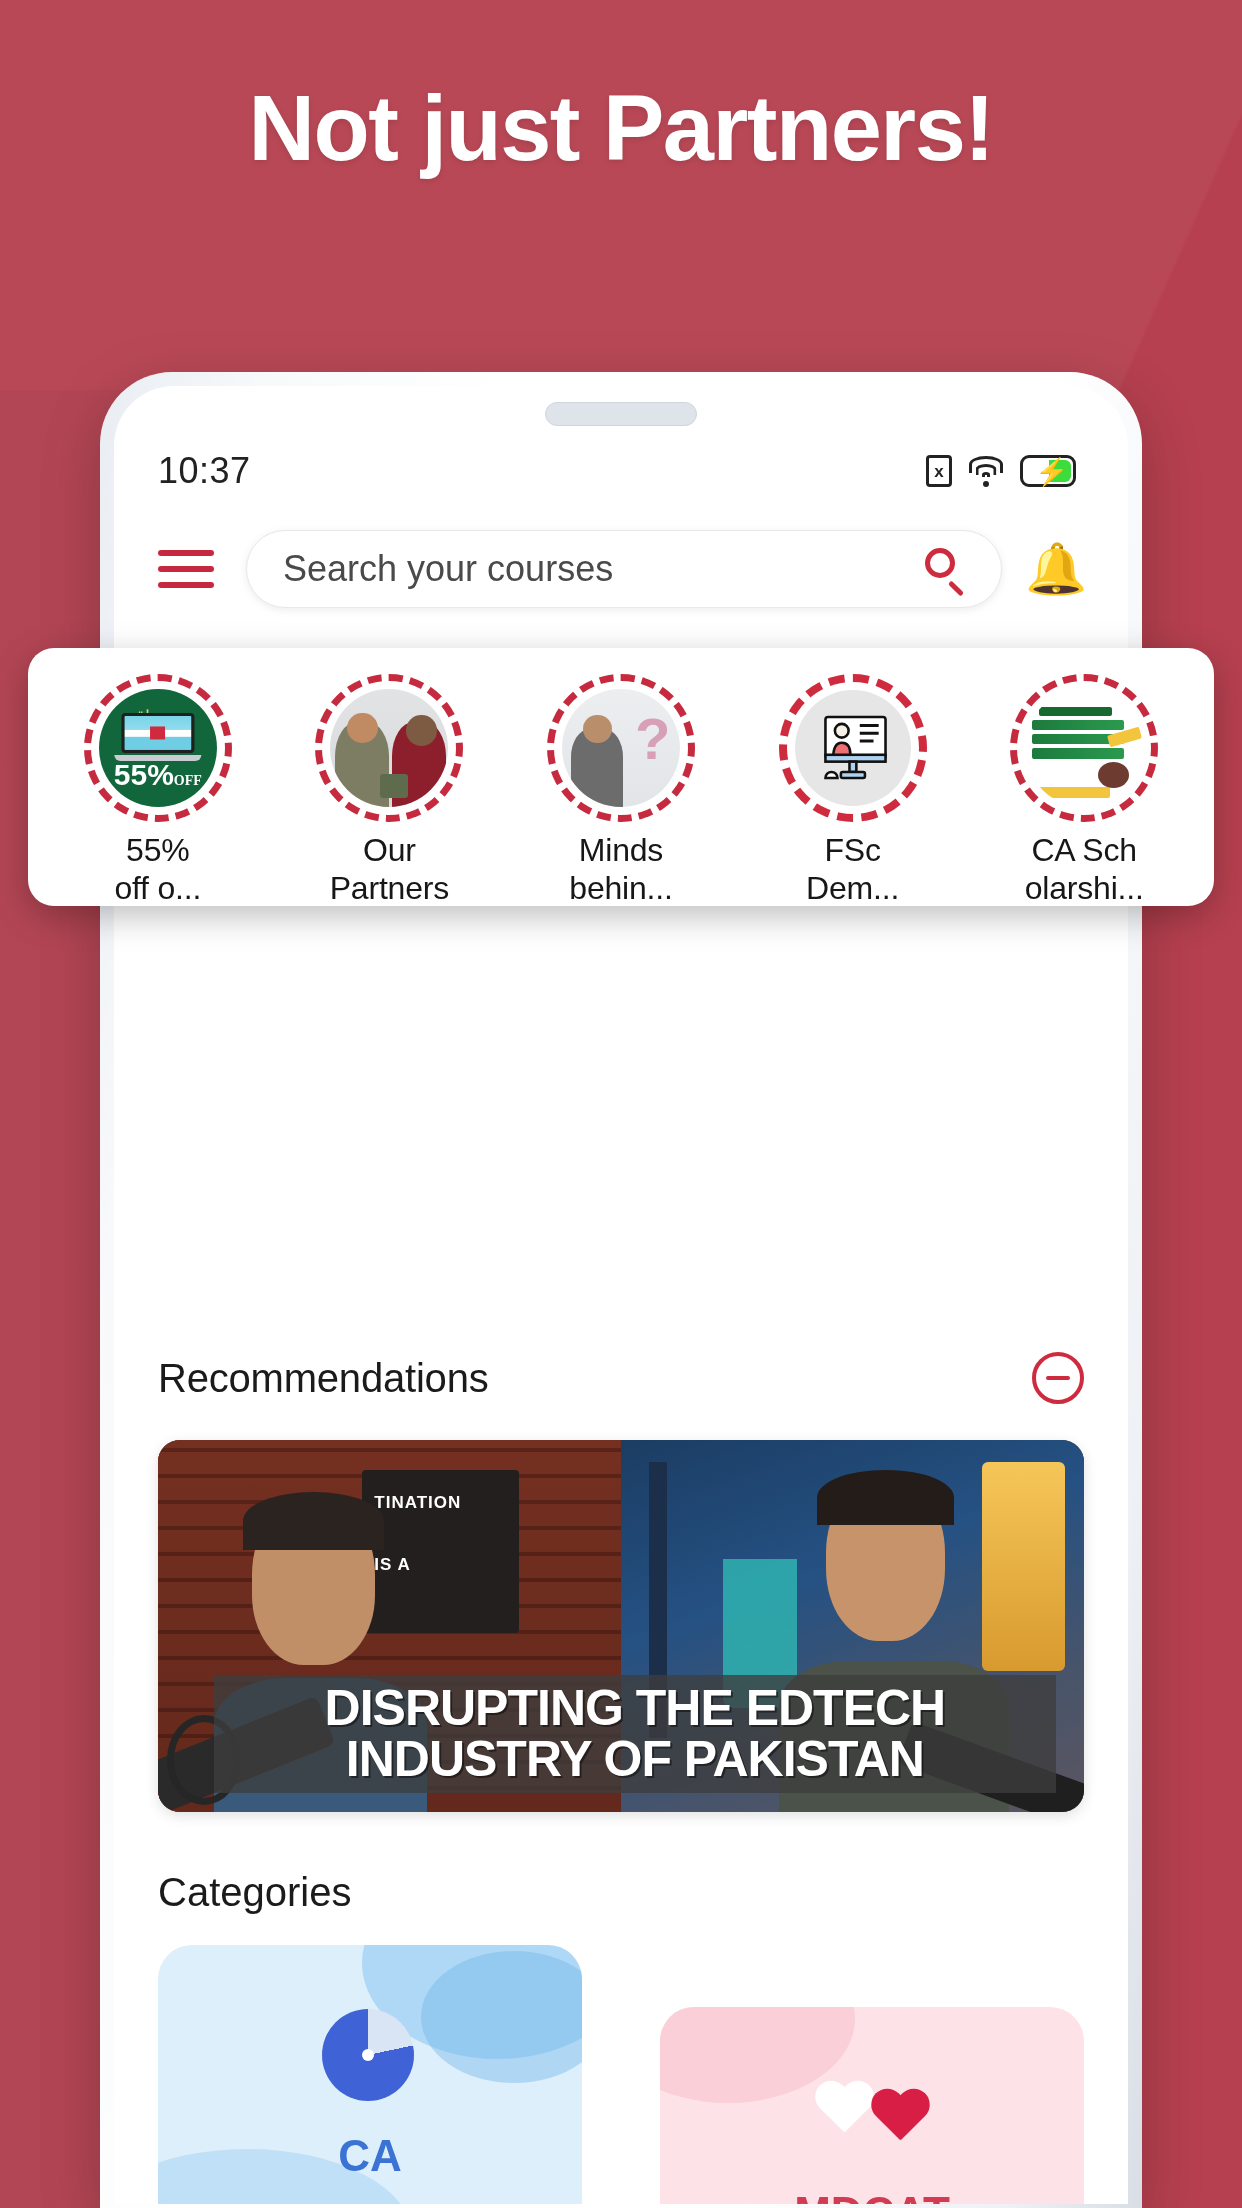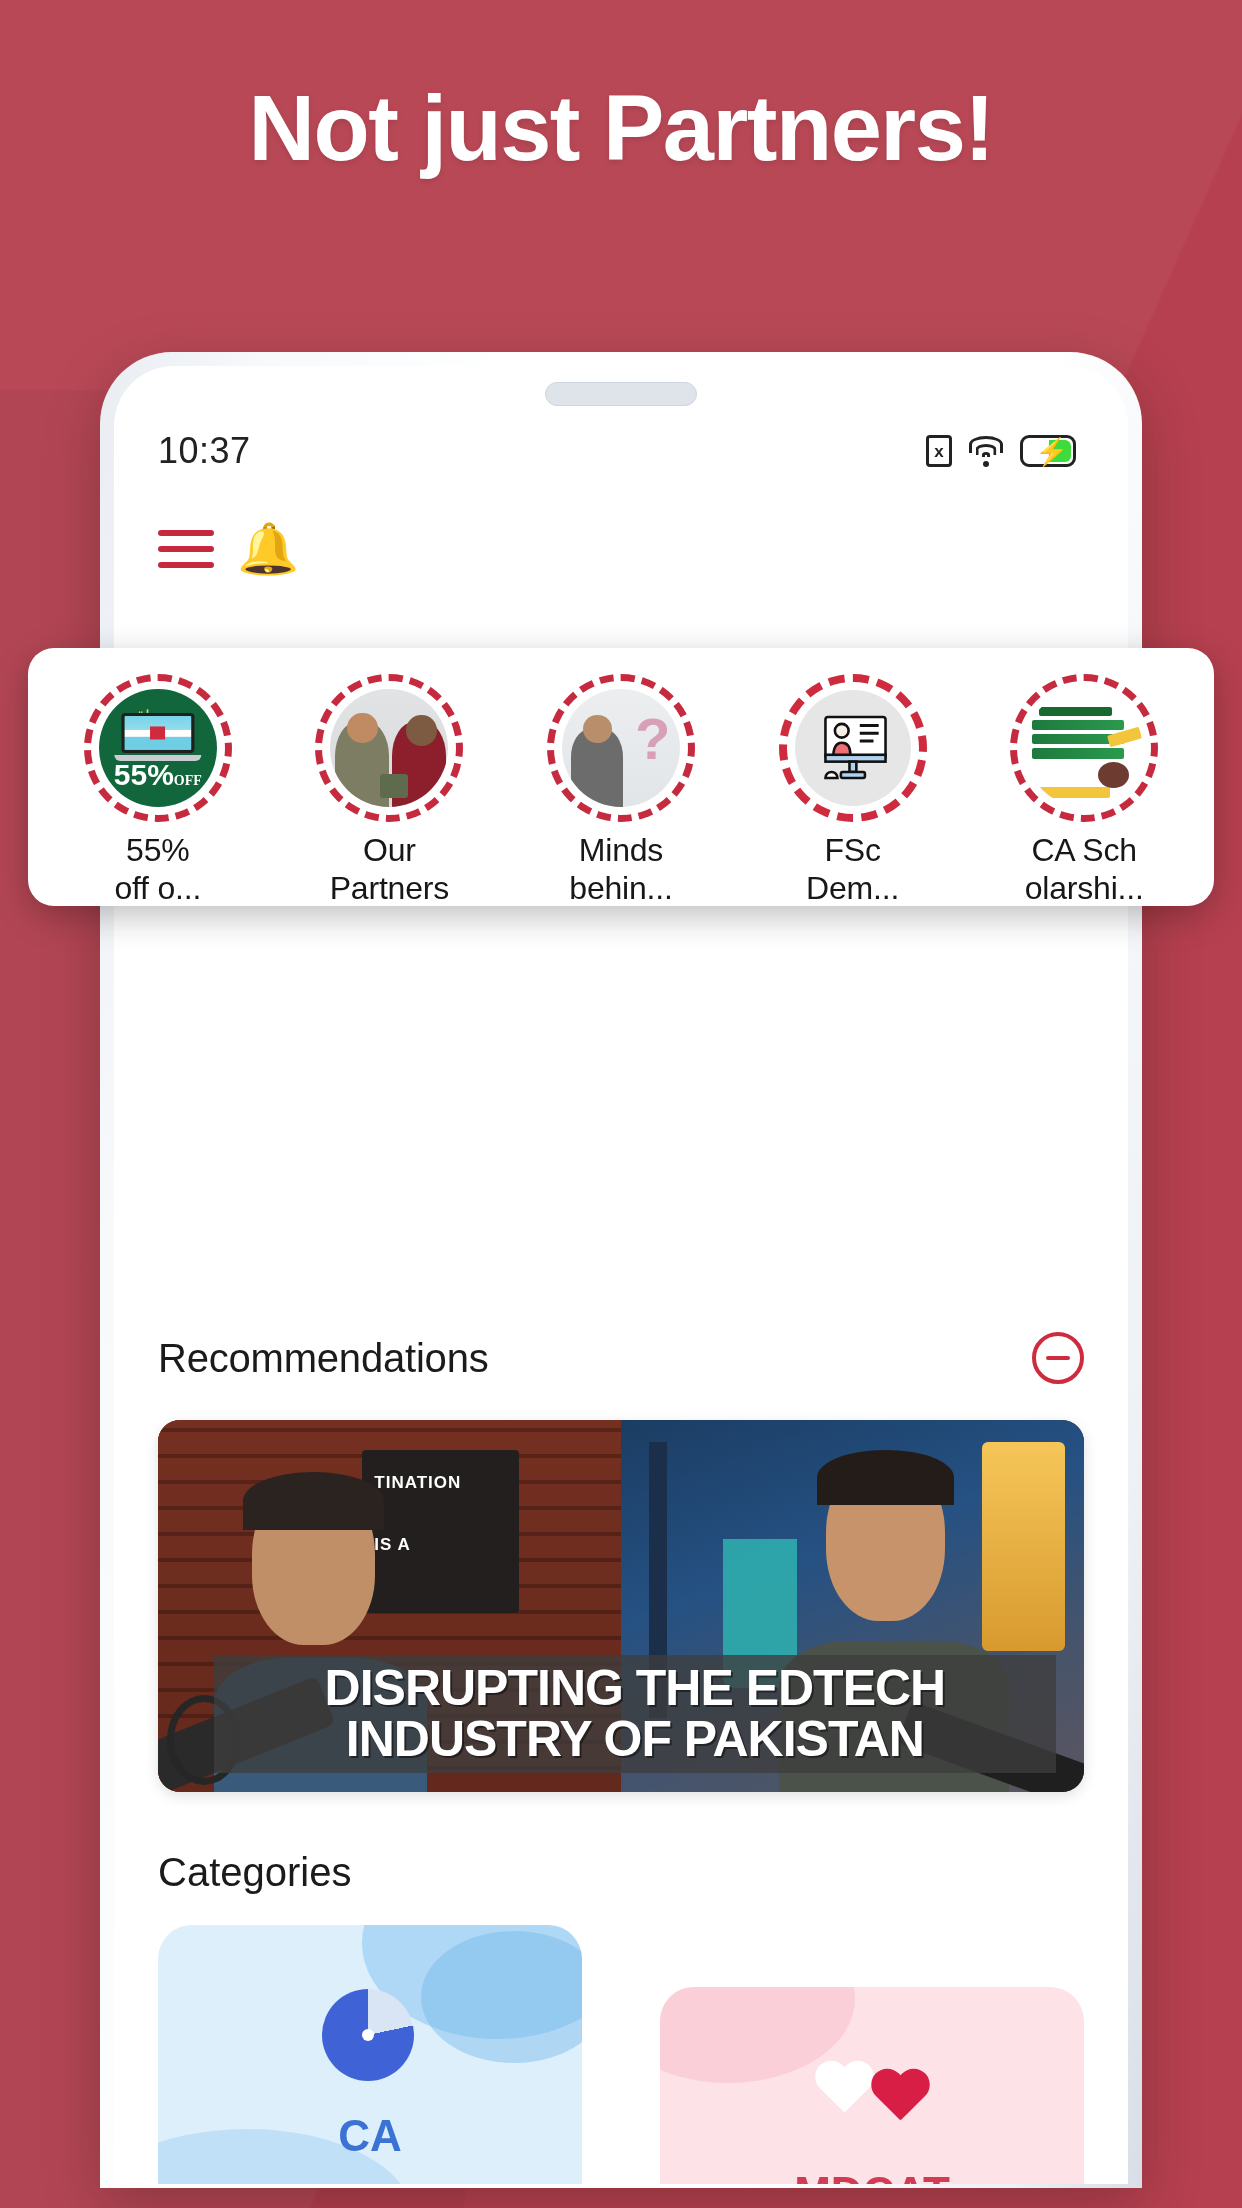--- a/index.html
+++ b/index.html
@@ -45,21 +45,21 @@
     font-size: 48px;
     font-weight: bold;
     color: #ffffff;
     letter-spacing: -0.4px;
     text-shadow: 0 2px 5px rgba(0,0,0,0.12);
   }
 
   
   .phone {
     position: absolute;
-    top: 352px; left: 100px;
+    top: 372px; left: 100px;
     width: 1042px; height: 1836px;
     border-radius: 72px 72px 0 0;
     background: linear-gradient(100deg,#e9edf2 0%, #f7f9fb 12%, #ffffff 30%, #ffffff 70%, #eef1f5 90%, #d9dee6 100%);
     box-shadow: 0 18px 60px rgba(0,0,0,0.22);
     padding: 14px 14px 4px 14px;
     z-index: 6;
   }
   .phone-screen {
     position: relative;
     width: 100%; height: 100%;
@@ -474,20 +474,27 @@
           <div class="bolt-glyph">⚡</div>
         </div>
       </div>
     </div>
 
     <div class="appbar">
       <div class="hamburger">
         <i></i>
           <i></i>
           <i></i>
+      </div>
+      <div class="searchbox">
+        <div class="search-placeholder">Search your courses</div>
+        <div class="search-icon">
+          <span class="ring"></span>
+            <span class="handle"></span>
+        </div>
       </div>
       <div class="bell">
         <div class="bell-glyph">🔔</div>
       </div>
     </div>
 
     <div class="content">
 
       <div class="section-head">
         <div class="section-title">Recommendations</div>

